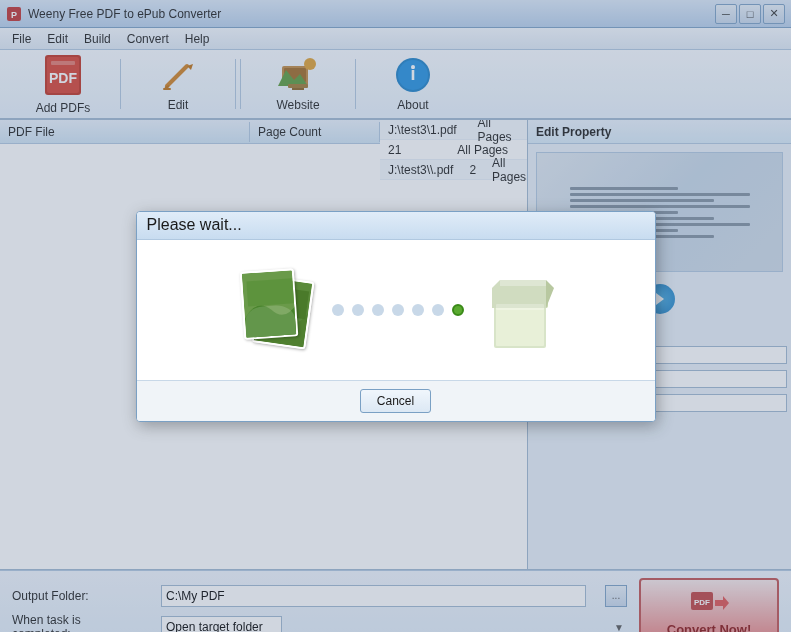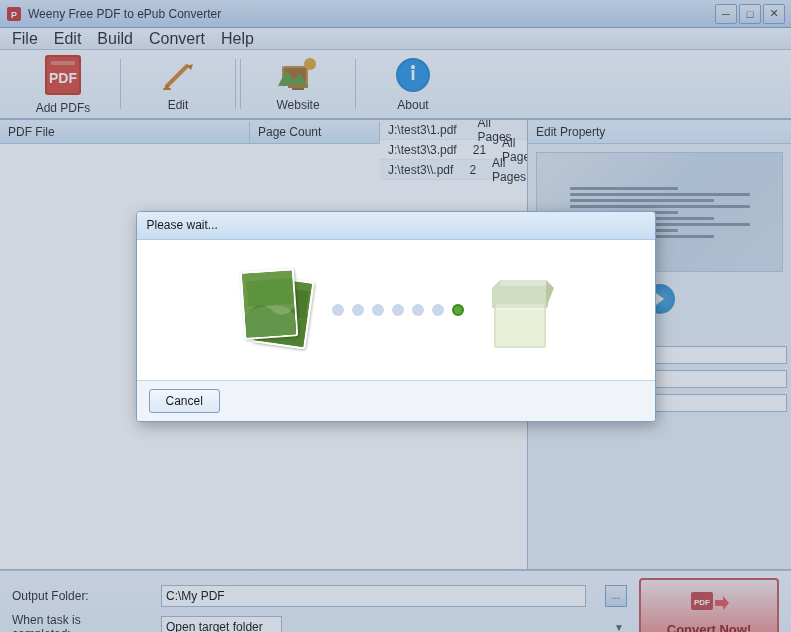--- a/index.html
+++ b/index.html
@@ -58,21 +58,21 @@
       height: 22px;
       display: flex;
       align-items: center;
       padding: 0 4px;
       border-bottom: 1px solid #b0c8e0;
     }
     .menu-item {
       padding: 2px 8px;
       cursor: pointer;
       color: #1a1a1a;
-      font-size: 16px;
+      font-size: 12px;
       border-radius: 2px;
     }
 
     
     .toolbar {
       background: linear-gradient(to bottom, #f8fbff, #e8f2fc);
       height: 70px;
       display: flex;
       align-items: center;
       padding: 4px 8px;
@@ -156,21 +156,21 @@
     
     .edit-panel {
       flex: 1;
       background: #e8f0f8;
       display: flex;
       flex-direction: column;
     }
     .edit-panel-title {
       padding: 4px 8px;
       font-size: 12px;
-      font-weight: normal;
+      font-weight: bold;
       color: #1a1a1a;
       background: linear-gradient(to bottom, #eaf2fc, #d8eaf8);
       border-bottom: 1px solid #b0c8e0;
       height: 24px;
       display: flex;
       align-items: center;
     }
     .doc-preview {
       margin: 8px;
       background: white;
@@ -356,21 +356,21 @@
       box-shadow: 2px 4px 16px rgba(0,0,0,0.3);
       overflow: hidden;
     }
     .modal-title-bar {
       background: linear-gradient(to bottom, #e0ecf8, #c8dcf0);
       height: 28px;
       display: flex;
       align-items: center;
       padding: 0 10px;
       border-bottom: 1px solid #b0c8e0;
-      font-size: 12px;
+      font-size: 16px;
       color: #1a1a1a;
     }
     .modal-body {
       padding: 20px;
       display: flex;
       align-items: center;
       justify-content: center;
       min-height: 140px;
       background: white;
       gap: 20px;
@@ -436,21 +436,21 @@
       width: 65px;
       height: 75px;
       position: relative;
     }
 
     .modal-footer {
       background: #f0f4f8;
       padding: 8px 12px;
       border-top: 1px solid #c8d8e8;
       display: flex;
-      justify-content: flex-start;
+      justify-content: center;
     }
     .cancel-btn {
       padding: 4px 16px;
       background: linear-gradient(to bottom, #f0f6fc, #dce8f4);
       border: 1px solid #7aa0c4;
       border-radius: 3px;
       font-size: 12px;
       cursor: pointer;
       color: #1a1a1a;
     }
@@ -537,21 +537,20 @@
     <div class="file-list-header">
       <div class="col-header col-pdf">PDF File</div>
       <div class="col-header col-pages">Page Count</div>
     </div>
     <div class="file-list-rows">
       <div class="file-row">
         <div class="file-cell cell-pdf">J:\test3\1.pdf</div>
         <div class="file-cell cell-range">All Pages</div>
       </div>
       <div class="file-row">
-        <div class="file-cell cell-pdf">J:\test3\3.pdf</div>
         <div class="file-cell cell-pages">21</div>
         <div class="file-cell cell-range">All Pages</div>
       </div>
       <div class="file-row">
         <div class="file-cell cell-pdf">J:\test3\\.pdf</div>
         <div class="file-cell cell-pages">2</div>
         <div class="file-cell cell-range">All Pages</div>
       </div>
     </div>
   </div>

